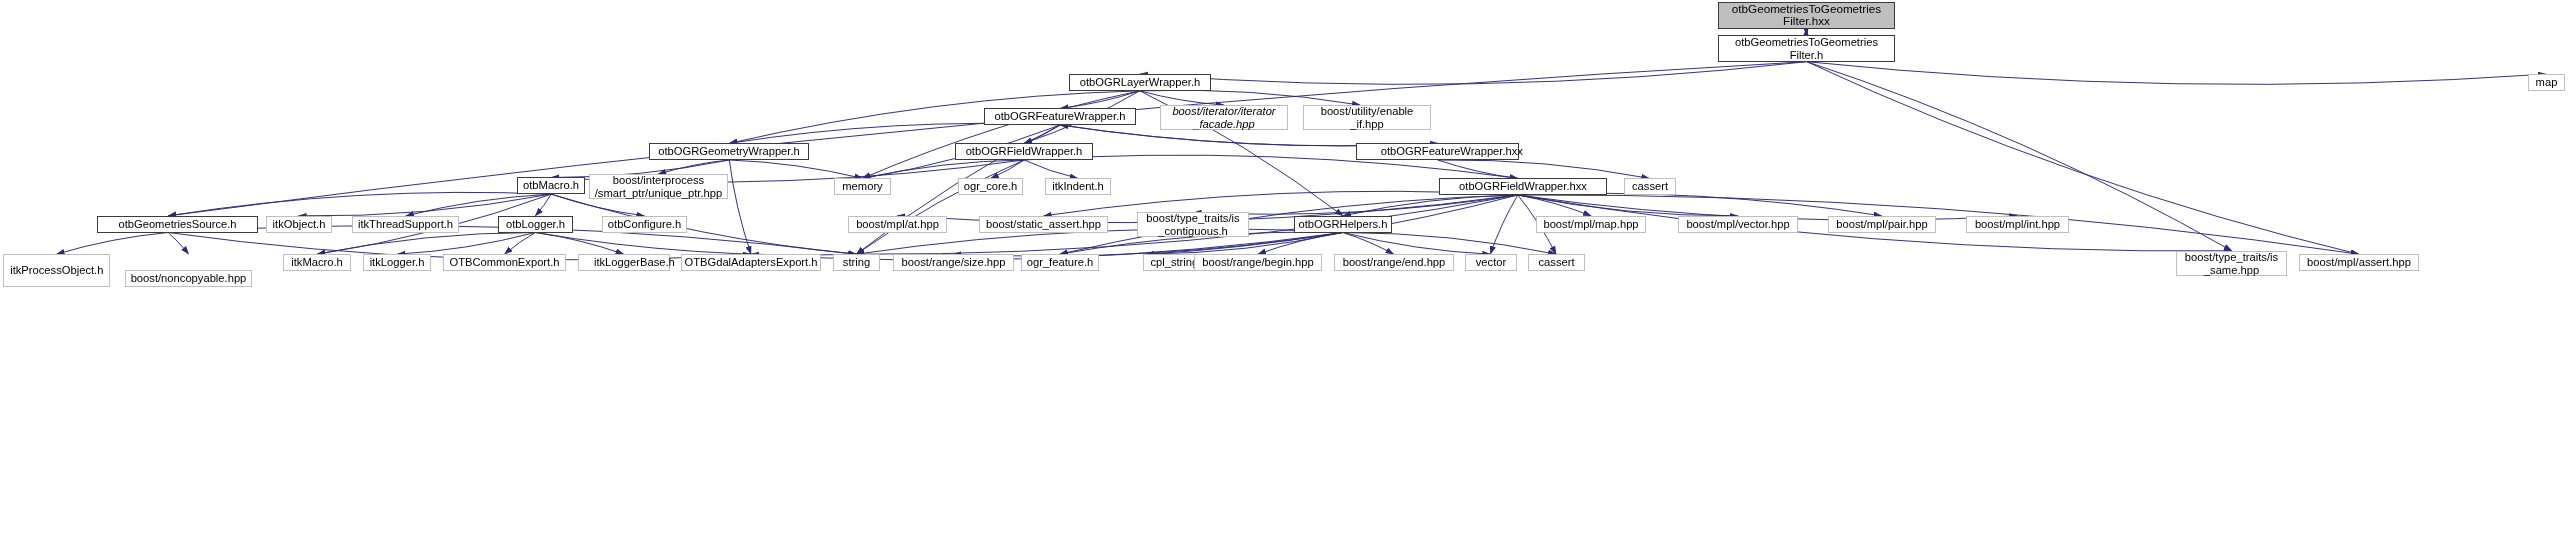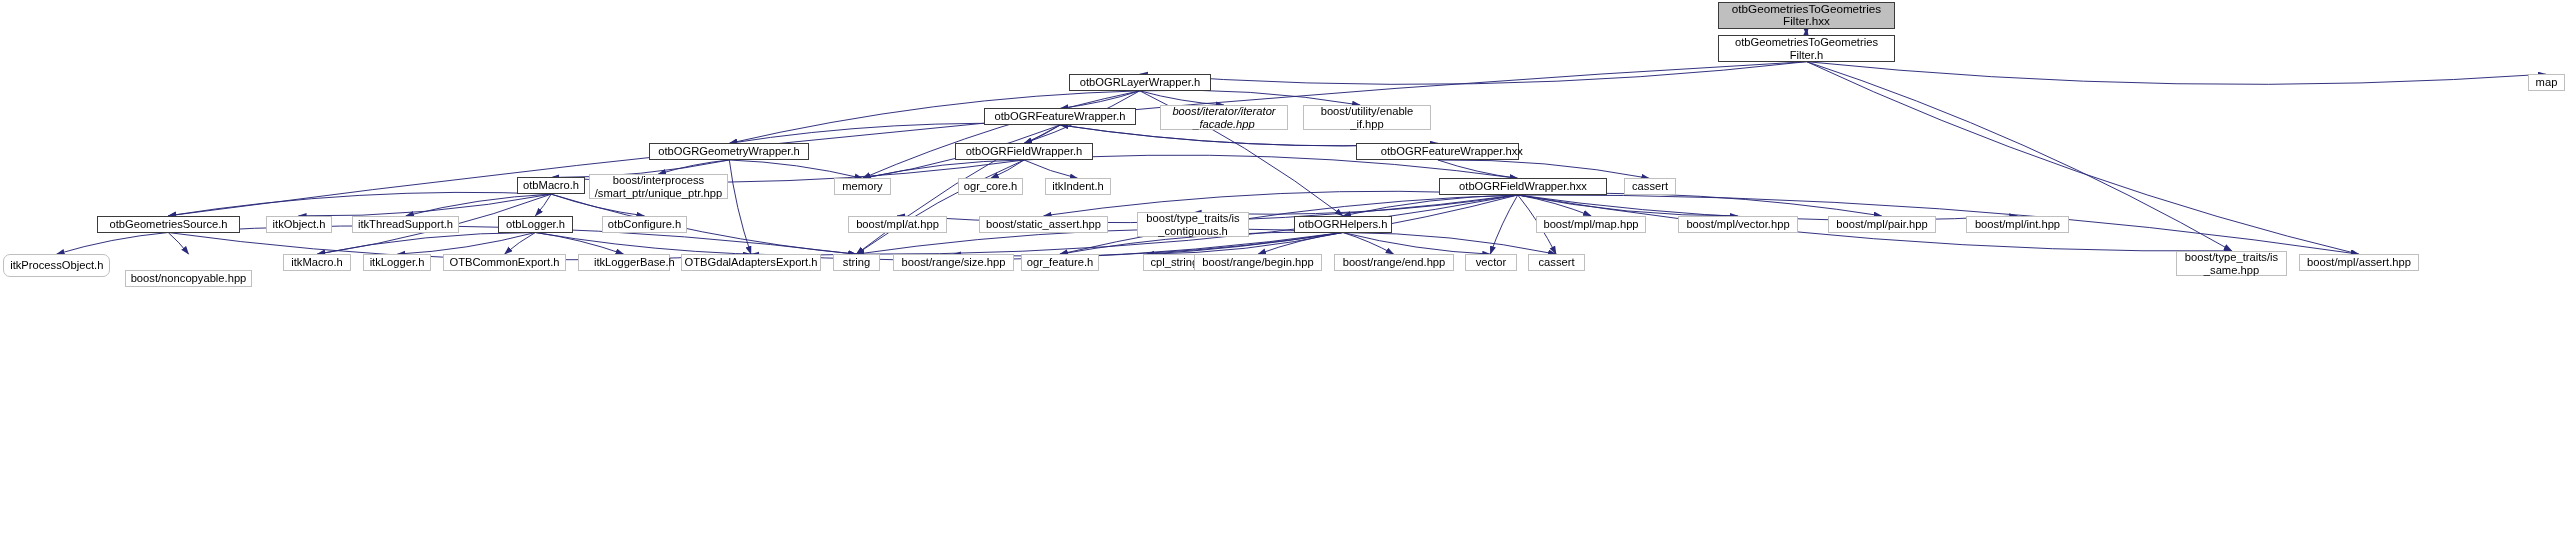--- a/index.html
+++ b/index.html
@@ -154,35 +154,35 @@
       <div class="node strong" style="left: 955px; top: 143px; width: 138px; height: 16.7px;">otbOGRFieldWrapper.h</div>
       <div class="node strong" style="left: 1356px; top: 143px; width: 163px; height: 16.7px; padding-left: 32px;">otbOGRFeatureWrapper.hxx</div>
       <div class="node strong" style="left: 517px; top: 177px; width: 68px; height: 16.7px;">otbMacro.h</div>
       <div class="node " style="left: 589px; top: 174px; width: 139px; height: 25px;">boost/interprocess
 /smart_ptr/unique_ptr.hpp</div>
       <div class="node " style="left: 834px; top: 178px; width: 57px; height: 16.7px;">memory</div>
       <div class="node " style="left: 958px; top: 178px; width: 65px; height: 16.7px;">ogr_core.h</div>
       <div class="node " style="left: 1045px; top: 178px; width: 66px; height: 16.7px;">itkIndent.h</div>
       <div class="node strong" style="left: 1439px; top: 178px; width: 168px; height: 16.7px;">otbOGRFieldWrapper.hxx</div>
       <div class="node " style="left: 1624px; top: 178px; width: 52px; height: 16.7px;">cassert</div>
-      <div class="node strong" style="left: 97px; top: 216px; width: 143px; height: 16.7px;">otbGeometriesSource.h</div>
+      <div class="node strong" style="left: 97px; top: 216px; width: 161px; height: 16.7px;">otbGeometriesSource.h</div>
       <div class="node " style="left: 266px; top: 216px; width: 66px; height: 16.7px;">itkObject.h</div>
       <div class="node " style="left: 352px; top: 216px; width: 107px; height: 16.7px;">itkThreadSupport.h</div>
       <div class="node strong" style="left: 498px; top: 216px; width: 75px; height: 16.7px;">otbLogger.h</div>
       <div class="node " style="left: 602px; top: 216px; width: 85px; height: 16.7px;">otbConfigure.h</div>
       <div class="node " style="left: 848px; top: 216px; width: 99px; height: 16.7px;">boost/mpl/at.hpp</div>
       <div class="node " style="left: 979px; top: 216px; width: 129px; height: 16.7px;">boost/static_assert.hpp</div>
       <div class="node " style="left: 1137px; top: 212px; width: 112px; height: 25px;">boost/type_traits/is
 _contiguous.h</div>
       <div class="node strong" style="left: 1294px; top: 216px; width: 98px; height: 16.7px;">otbOGRHelpers.h</div>
       <div class="node " style="left: 1536px; top: 216px; width: 110px; height: 16.7px;">boost/mpl/map.hpp</div>
       <div class="node " style="left: 1678px; top: 216px; width: 120px; height: 16.7px;">boost/mpl/vector.hpp</div>
       <div class="node " style="left: 1828px; top: 216px; width: 108px; height: 16.7px;">boost/mpl/pair.hpp</div>
       <div class="node " style="left: 1966px; top: 216px; width: 103px; height: 16.7px;">boost/mpl/int.hpp</div>
-      <div class="node " style="left: 3.3px; top: 254px; width: 107px; height: 23px; border-radius: 7px;">itkProcessObject.h</div>
+      <div class="node " style="left: 3.3px; top: 254px; width: 107px; height: 33px;">itkProcessObject.h</div>
       <div class="node " style="left: 125px; top: 270px; width: 127px; height: 16.7px;">boost/noncopyable.hpp</div>
       <div class="node " style="left: 283px; top: 254px; width: 68px; height: 16.7px;">itkMacro.h</div>
       <div class="node " style="left: 363px; top: 254px; width: 68px; height: 16.7px;">itkLogger.h</div>
       <div class="node " style="left: 443px; top: 254px; width: 123px; height: 16.7px;">OTBCommonExport.h</div>
       <div class="node " style="left: 578px; top: 254px; width: 92px; height: 16.7px; padding-left: 24px;">itkLoggerBase.h</div>
       <div class="node " style="left: 681px; top: 254px; width: 140px; height: 16.7px;">OTBGdalAdaptersExport.h</div>
       <div class="node " style="left: 833px; top: 254px; width: 47px; height: 16.7px;">string</div>
       <div class="node " style="left: 893px; top: 254px; width: 121px; height: 16.7px;">boost/range/size.hpp</div>
       <div class="node " style="left: 1021px; top: 254px; width: 78px; height: 16.7px;">ogr_feature.h</div>
       <div class="node " style="left: 1111px; top: 254px; width: 72px; height: 16.7px; margin-left: 32px;">cpl_string.h</div>

